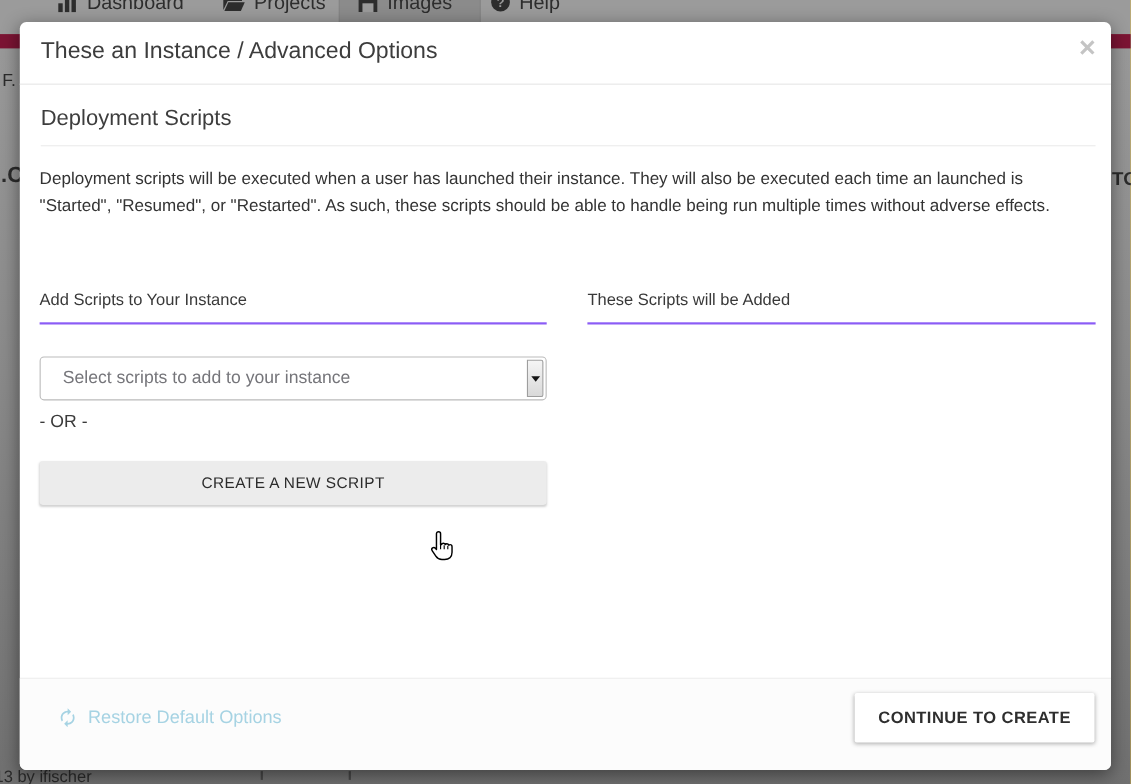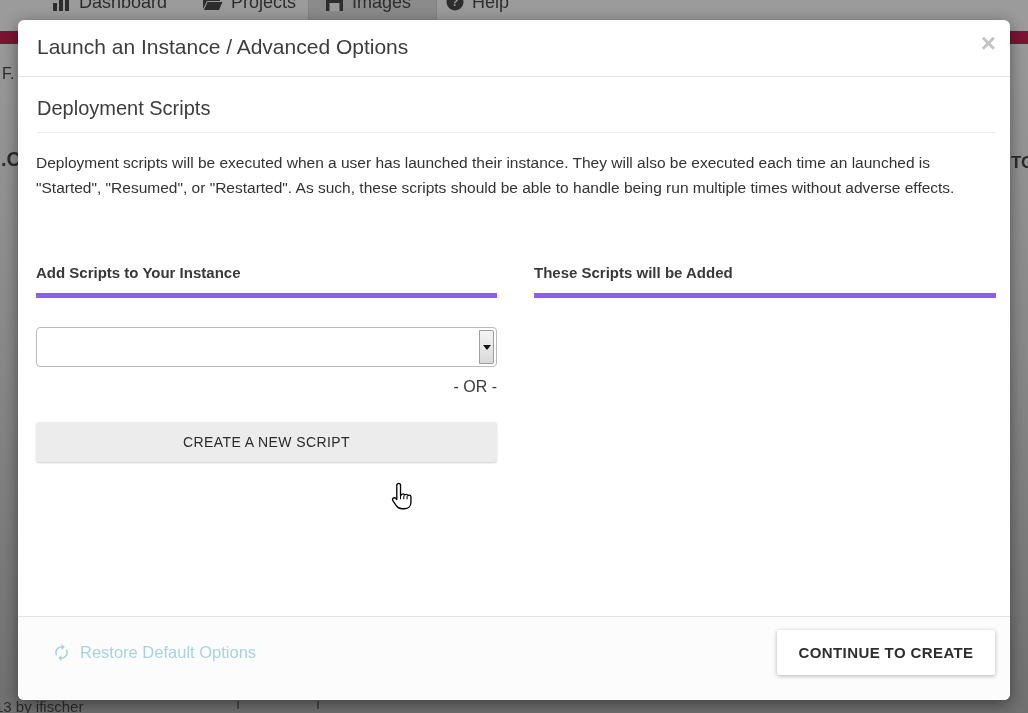--- a/index.html
+++ b/index.html
@@ -33,32 +33,32 @@
                color:#c4c4c4; line-height:26px; cursor:pointer; background:none; border:none;
                font-family:"Liberation Sans","DejaVu Sans",sans-serif; }
   .modal-body { padding:0 14px 0 18px; }
   .section-heading { margin:16px 0 0 1px; font-size:20px; font-weight:400; color:#3d3d3d;
                      line-height:30px; padding-bottom:9px; border-bottom:1px solid #ececec; }
   .section-desc { margin-top:17px; max-width:950px; font-size:15.5px; line-height:25px; color:#333; }
   .columns { display:flex; margin-top:64px; }
   .col-left  { width:461px; }
   .col-gap   { width:37px; }
   .col-right { flex:1; }
-  .col-heading { font-size:15px; font-weight:bold; color:#393939; padding-bottom:12px;
-                 border-bottom:5px solid #8b5cf6; }
+  .col-heading { font-size:15px; font-weight:normal; color:#393939; padding-bottom:12px;
+                 border-bottom:2px solid #8b5cf6; }
   .select-box { position:relative; margin-top:29px; height:40px; border:1px solid #bbb;
                 border-radius:4px; background:#fff; cursor:pointer; }
   .select-value { position:absolute; left:20px; top:10px; font-size:16px; color:#75757a; }
   .select-arrow-strip { position:absolute; right:2px; top:2px; bottom:2px; width:15px;
                         background:linear-gradient(180deg,#f5f5f5,#d9d9d9);
                         border:1px solid #9e9e9e; border-radius:0 2px 2px 0;
                         display:flex; align-items:center; justify-content:center; }
   .select-arrow-tri { width:0; height:0; border:4px solid transparent; border-top:5px solid #141414;
                       position:relative; top:2px; }
-  .or-sep { margin-top:9px; text-align:right; font-size:16px; color:#3a3a3a; line-height:22px; }
+  .or-sep { margin-top:9px; text-align:left; font-size:16px; color:#3a3a3a; line-height:22px; }
   .create-btn { display:block; width:100%; margin-top:24px; height:40px; background:#ececec;
                 border:none; border-radius:3px; box-shadow:0 1px 2px rgba(0,0,0,.18);
                 font-size:14px; font-weight:normal; letter-spacing:.4px; color:#2b2b2b;
                 cursor:pointer; font-family:"Liberation Sans","DejaVu Sans",sans-serif; }
   .modal-footer { position:absolute; left:0; right:0; bottom:0; height:84px;
                   background:#fcfcfc; border-top:1px solid #e4e4e4; border-radius:0 0 6px 6px;
                   display:flex; align-items:center; justify-content:space-between;
                   padding:0 15px 12px 34px; }
   .restore-link { display:flex; align-items:center; gap:9px; color:var(--link-blue,#a6d3e3);
                   font-size:16.5px; cursor:pointer; background:none; border:none;
@@ -123,34 +123,35 @@
   <span class="bg-frag frag-left-top">F.</span>
   <span class="bg-frag frag-left-mid">.C</span>
   <span class="bg-frag frag-right-mid">TO</span>
   <span class="bg-frag frag-bottom">13 by ifischer</span>
   <div class="bg-tick" style="left:237px;"></div>
   <div class="bg-tick" style="left:317px;"></div>
 
   <div class="modal">
 
     <div class="modal-header">
-      <div class="modal-title">Launch an Instance / Advanced Options</div>
+      <div class="modal-title">These an Instance / Advanced Options</div>
       <button class="close-btn">×</button>
     </div>
 
     <div class="modal-body">
       <h2 class="section-heading">Deployment Scripts</h2>
       <p class="section-desc">Deployment scripts will be executed when a user has launched their instance. They will also be executed each time an launched is "Started", "Resumed", or "Restarted". As such, these scripts should be able to handle being run multiple times without adverse effects.</p>
 
       <div class="columns">
 
         <div class="col-left">
           <div class="col-heading">Add Scripts to Your Instance</div>
 
           <div class="select-box">
+            <span class="select-value">Select scripts to add to your instance</span>
             <span class="select-arrow-strip">
               <span class="select-arrow-tri"></span>
             </span>
           </div>
 
           <div class="or-sep">- OR -</div>
 
           <button class="create-btn">CREATE A NEW SCRIPT</button>
         </div>
 

